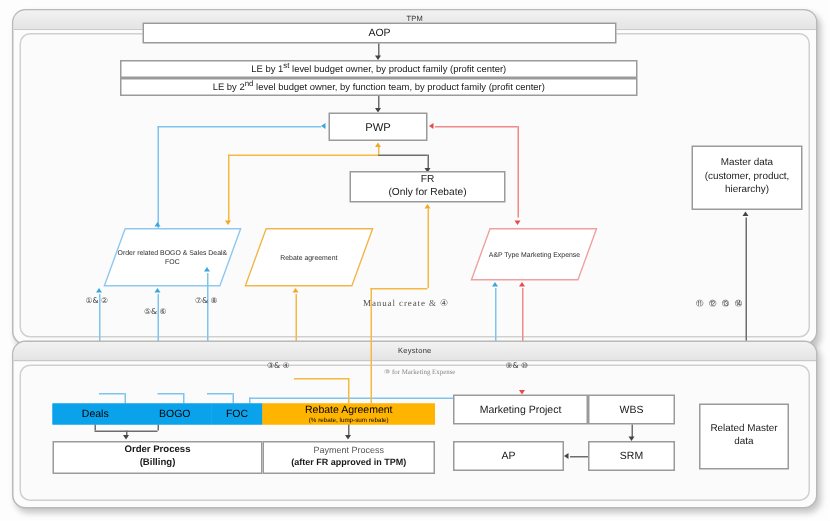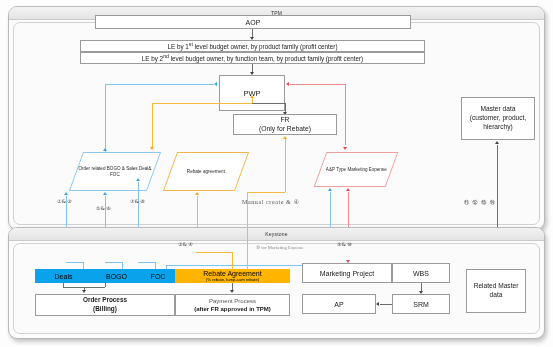--- a/index.html
+++ b/index.html
@@ -90,21 +90,21 @@
     <span class="l1">LE by 1<sup>st</sup> level budget owner, by product family (profit center)</span>
   </div>
 
   <div class="box" style="left:80px;top:52px;width:345px;height:12px;font-size:6.3px;">
     <span class="l1">LE by 2<sup>nd</sup> level budget owner, by function team, by product family (profit center)</span>
   </div>
 
   <div class="ln v c-gray" style="left:252px;top:64px;height:9px;"></div>
   <div class="ar ar-d g-d" style="left:249.8px;top:72px;"></div>
 
-  <div class="box" style="left:219px;top:75px;width:66px;height:36px;font-size:7.5px;">
+  <div class="box" style="left:219px;top:75px;width:66px;height:19px;font-size:7.5px;">
     <span class="l1">PWP</span>
   </div>
 
   <div class="ln v c-blue" style="left:105px;top:84px;height:78px;"></div>
   <div class="ln h c-blue" style="left:105px;top:84px;width:109px;"></div>
   <div class="ar ar-r b-l" style="left:214px;top:81.5px;"></div>
 
   <div class="ln v c-red" style="left:345px;top:84px;height:61px;"></div>
   <div class="ln h c-red" style="left:290px;top:84px;width:55px;"></div>
   <div class="ar ar-r r-l" style="left:286px;top:81.5px;"></div>

